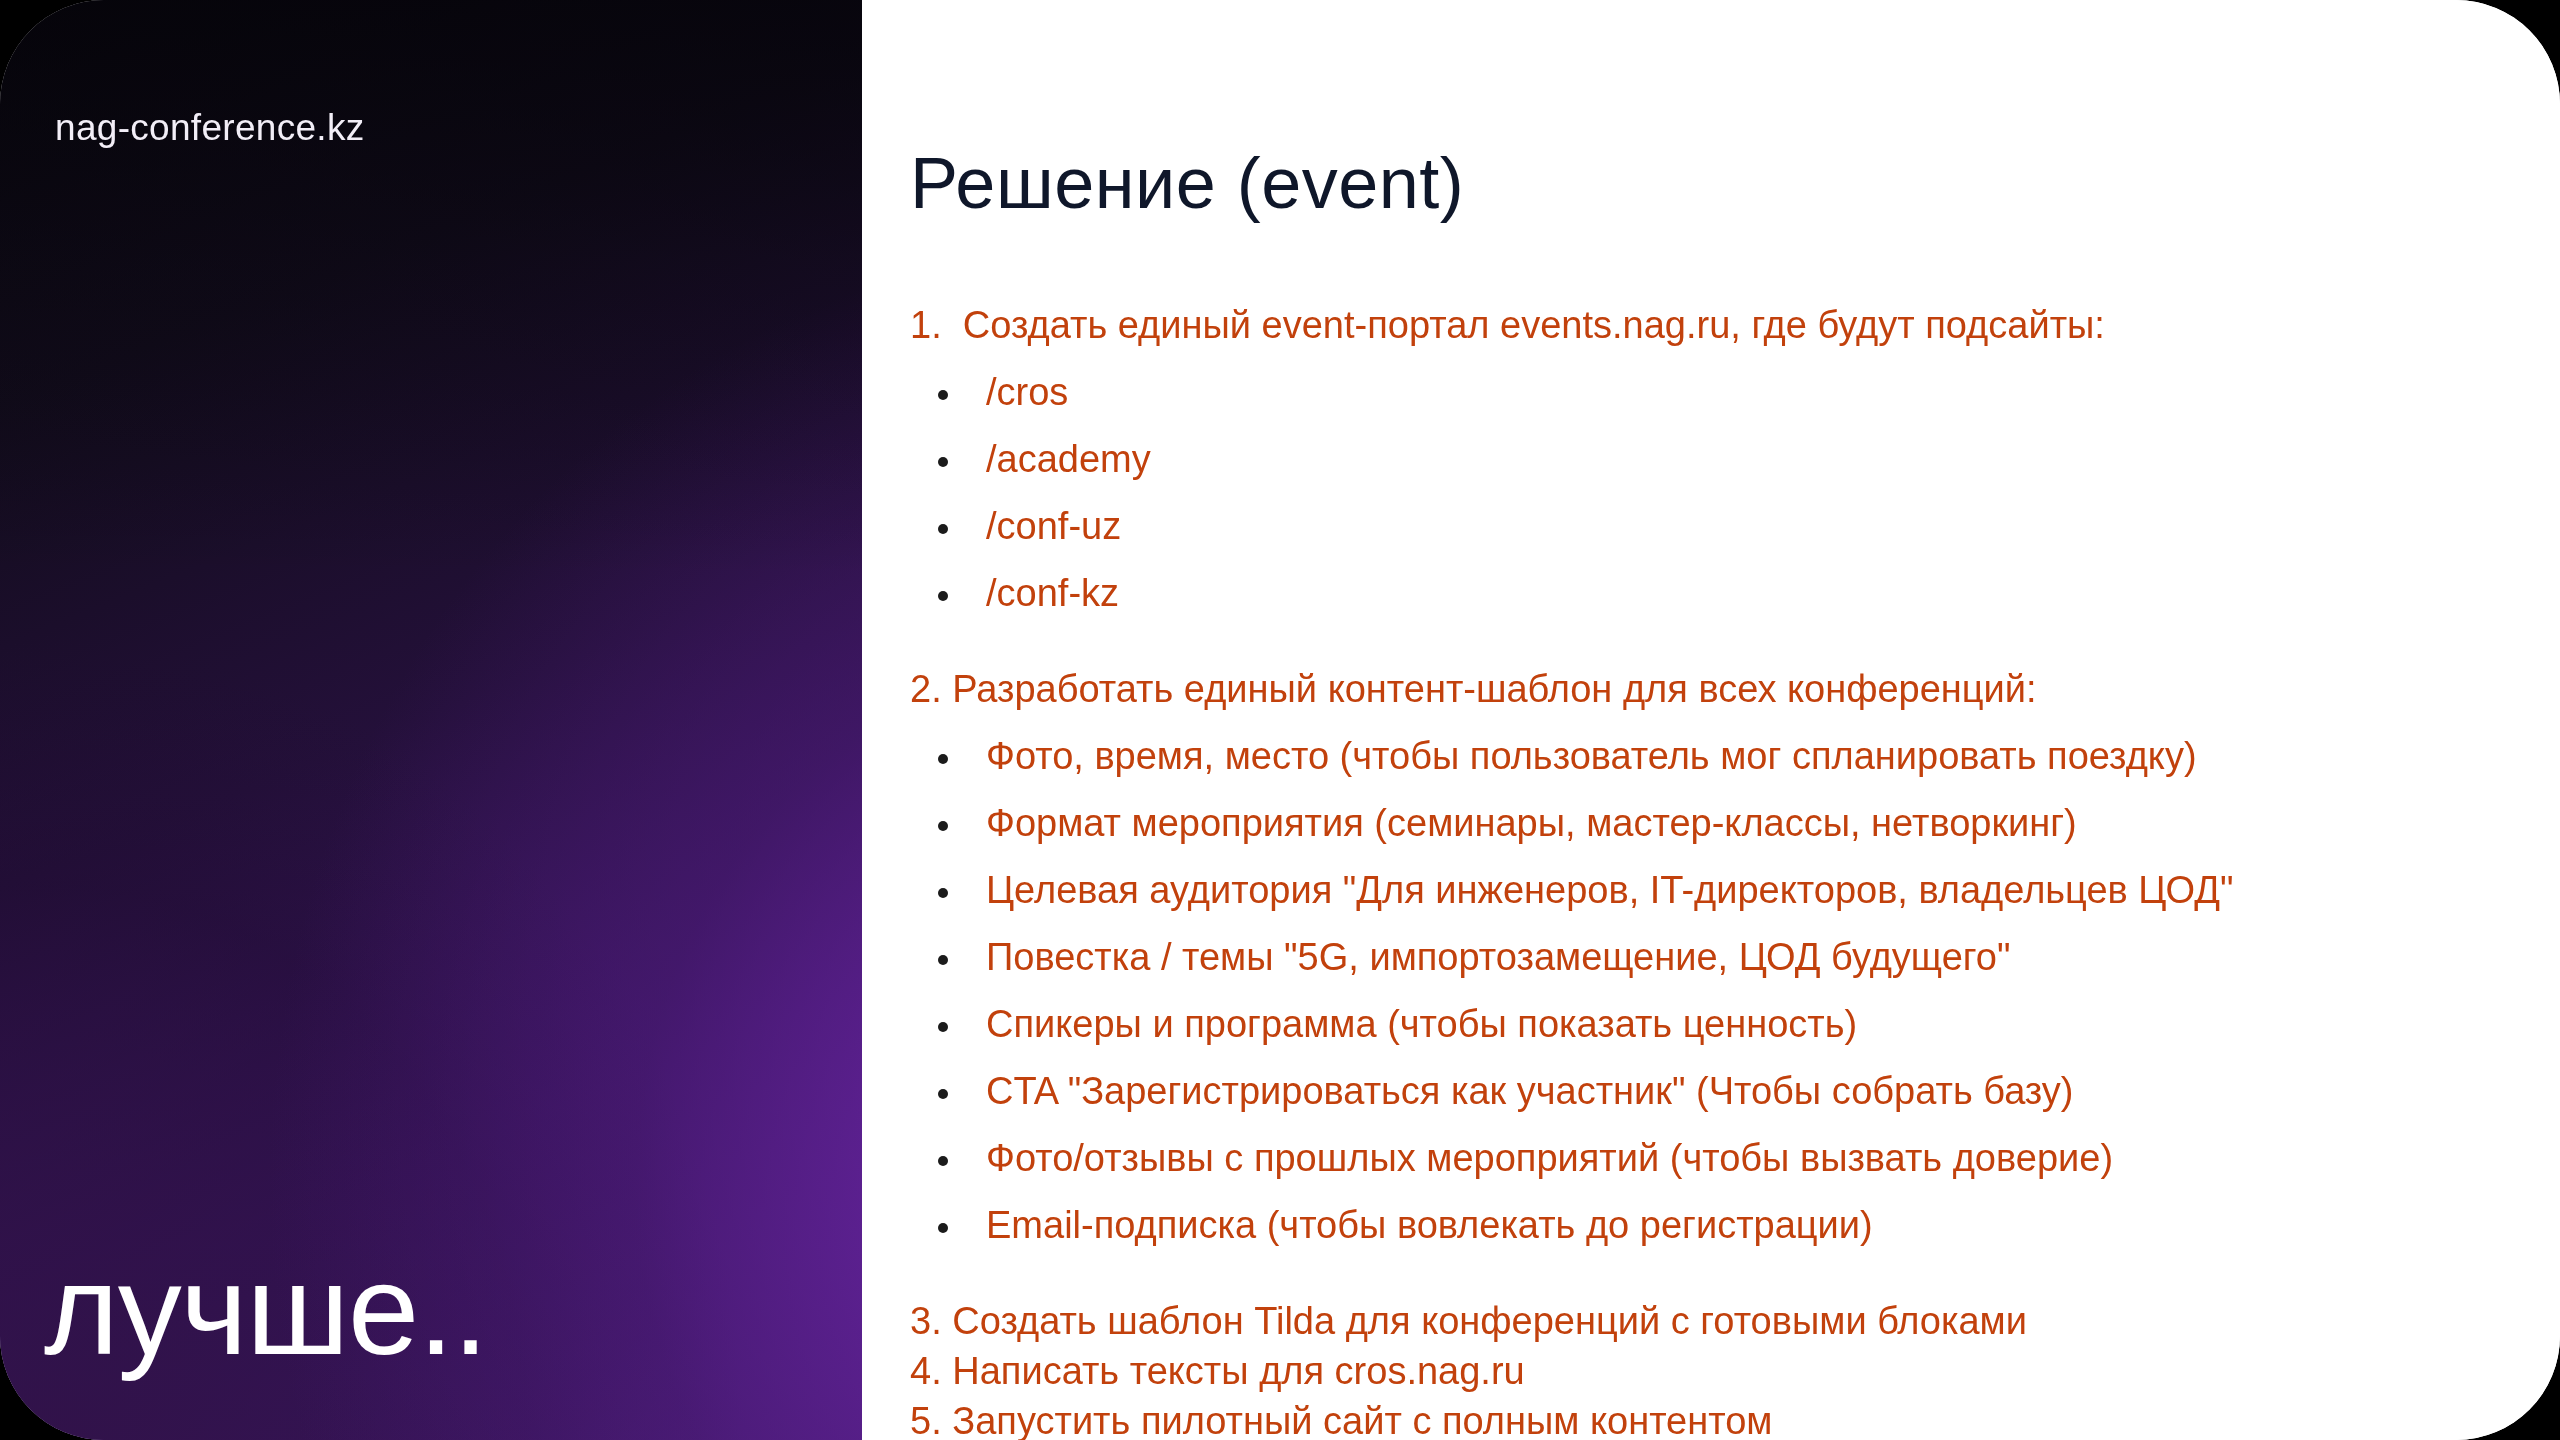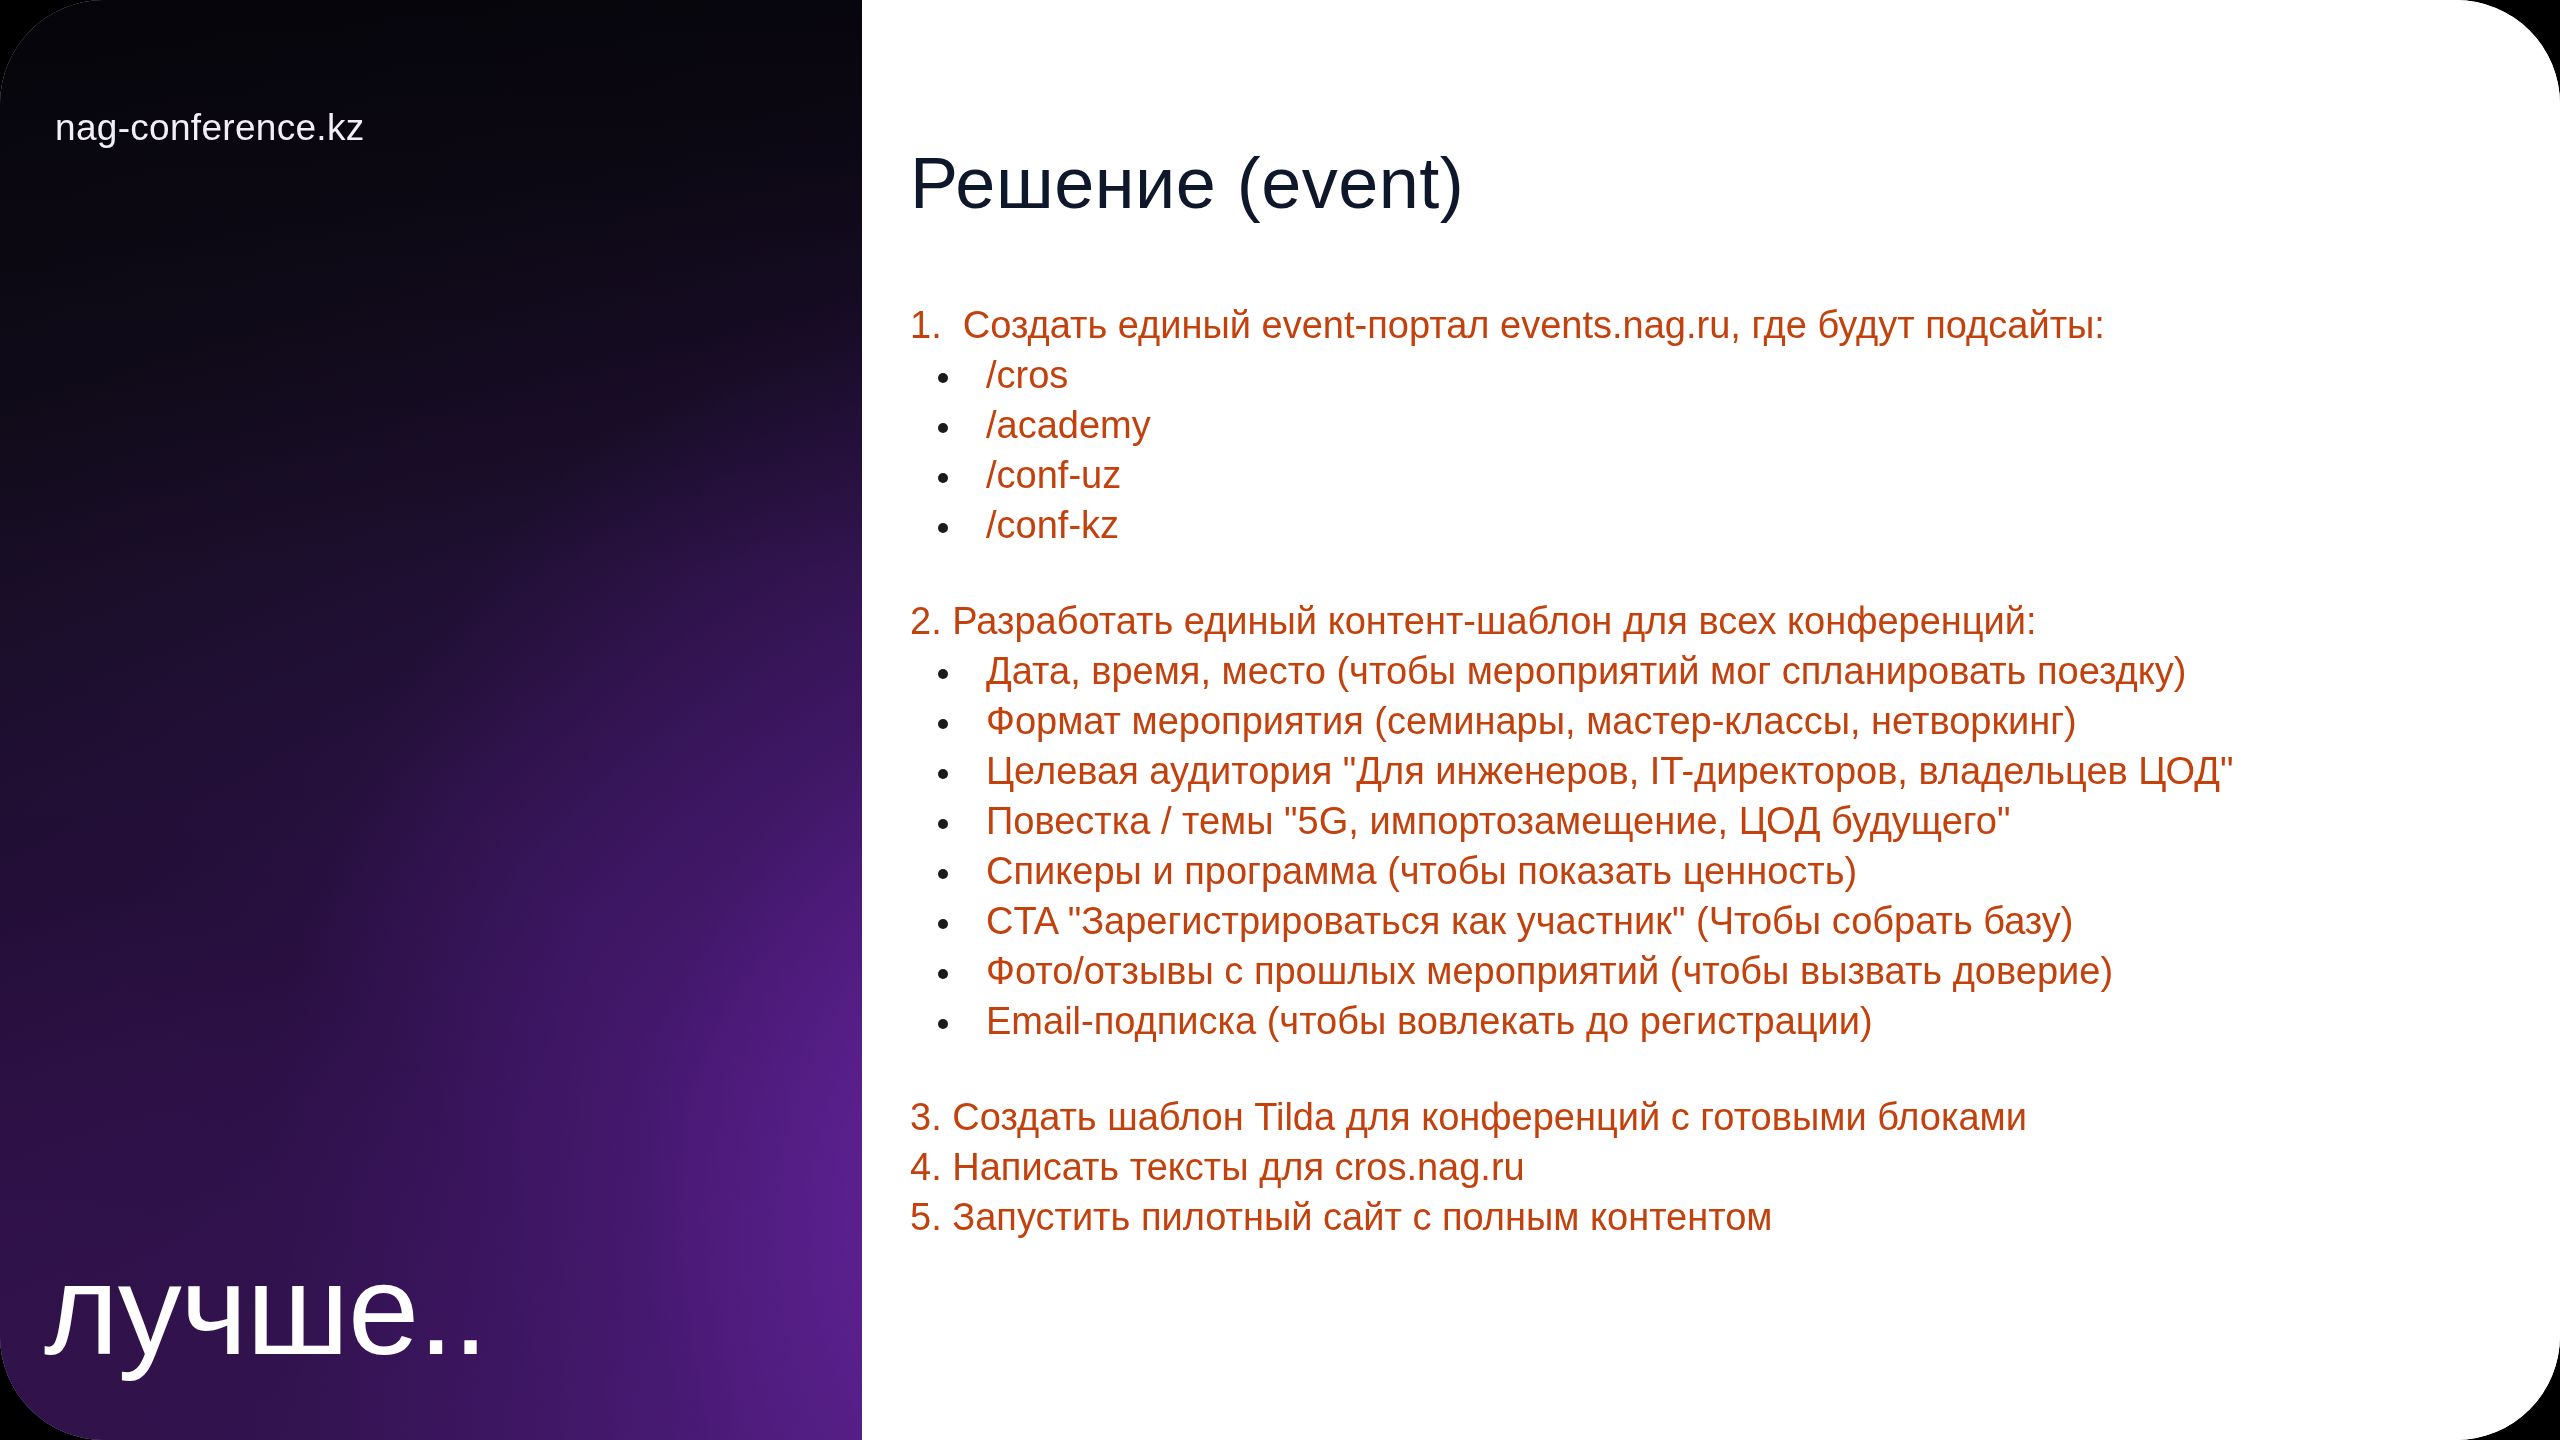--- a/index.html
+++ b/index.html
@@ -113,20 +113,21 @@
   ul.bullets {
     list-style: none;
     margin: 0;
     padding: 0;
   }
   ul.bullets li {
     position: relative;
     padding-left: 76px;
     white-space: nowrap;
     line-height: 50px;
+    margin-top: 17px;
   }
   ul.bullets li::before {
     content: "";
     position: absolute;
     left: 28px;
     top: 23px;
     width: 10px;
     height: 10px;
     border-radius: 50%;
     background: #1b1b1b;
@@ -166,21 +167,21 @@
         <li><span>/conf-kz</span></li>
       </ul>
 
       <div class="gap-md"></div>
 
       <div class="num-line">
         <span>2.</span>&nbsp;<span>Разработать единый контент-шаблон для всех конференций:</span>
       </div>
 
       <ul class="bullets">
-        <li><span>Дата, время, место (чтобы мероприятий мог спланировать поездку)</span></li>
+        <li><span>Фото, время, место (чтобы пользователь мог спланировать поездку)</span></li>
         <li><span>Формат мероприятия (семинары, мастер-классы, нетворкинг)</span></li>
         <li><span>Целевая аудитория "Для инженеров, IT-директоров, владельцев ЦОД"</span></li>
         <li><span>Повестка / темы "5G, импортозамещение, ЦОД будущего"</span></li>
         <li><span>Спикеры и программа (чтобы показать ценность)</span></li>
         <li><span>CTA "Зарегистрироваться как участник" (Чтобы собрать базу)</span></li>
         <li><span>Фото/отзывы с прошлых мероприятий (чтобы вызвать доверие)</span></li>
         <li><span>Email-подписка (чтобы вовлекать до регистрации)</span></li>
       </ul>
 
       <div class="gap-md"></div>

